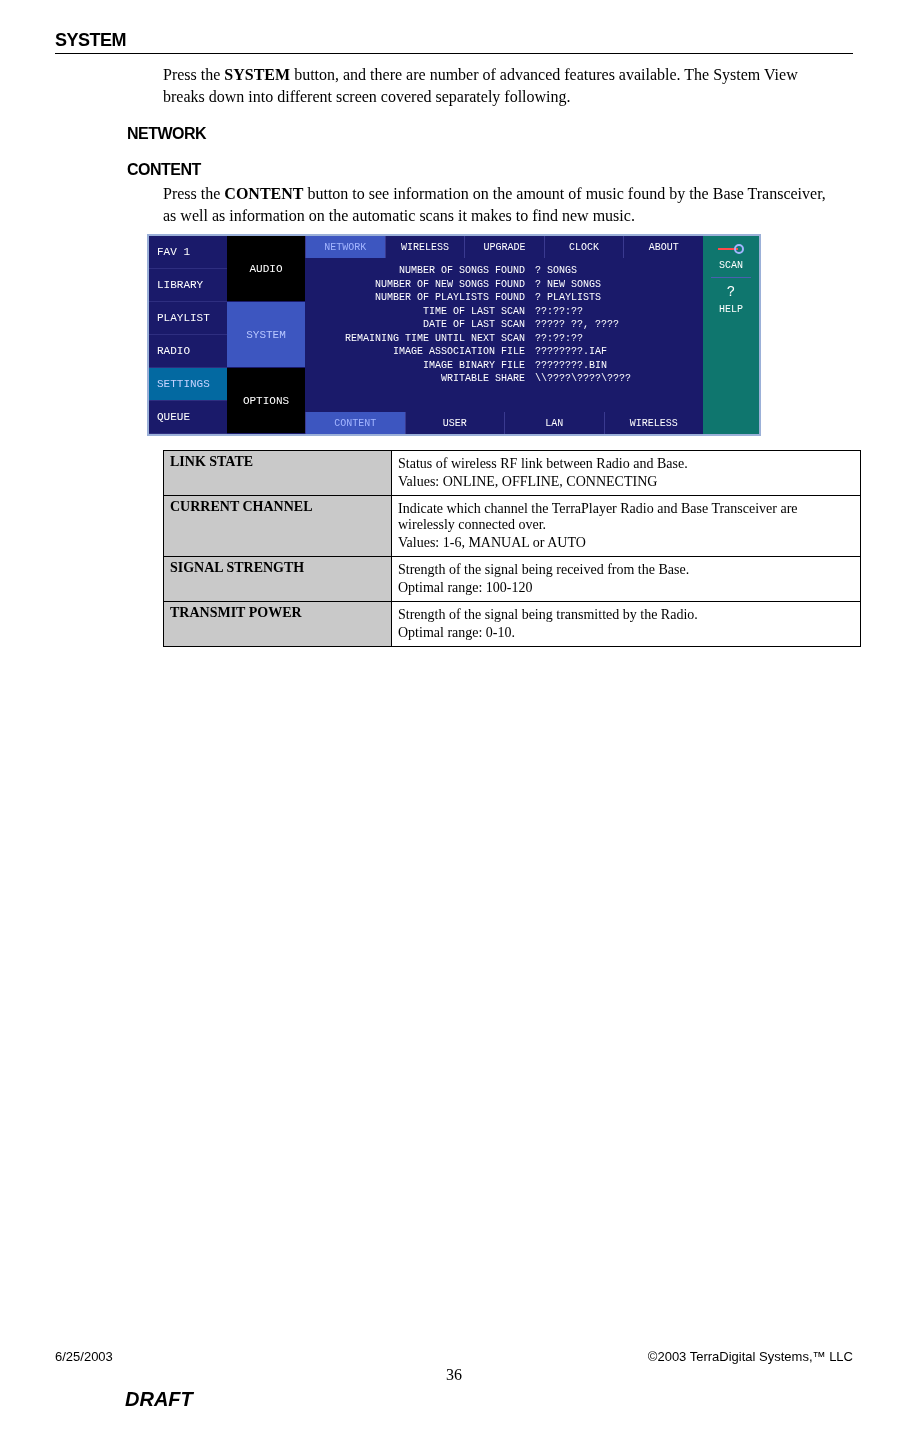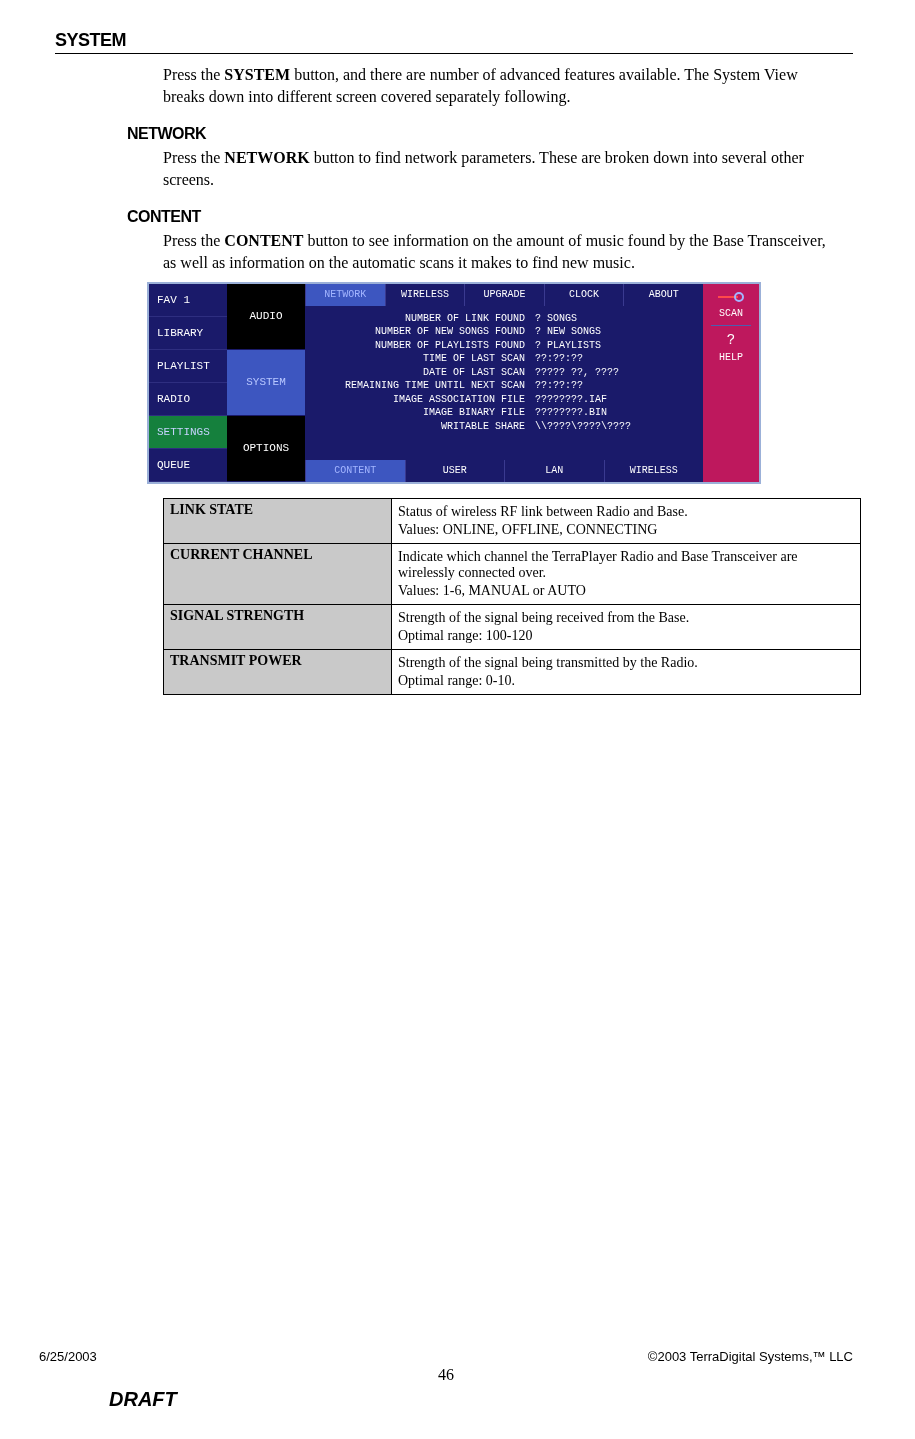--- a/index.html
+++ b/index.html
@@ -71,21 +71,21 @@
   }
   .ui-left .item {
     height: 33px;
     display: flex;
     align-items: center;
     padding-left: 8px;
     border-bottom: 1px solid #2e2e80;
     font-size: 11px;
   }
   .ui-left .item.active {
-    background: #15803d;
+    background: #0369a1;
     color: #c7d3ff;
   }
   .ui-mid {
     width: 78px;
     background: #000000;
   }
   .ui-mid .item {
     flex: 1;
     display: flex;
     align-items: center;
@@ -150,21 +150,21 @@
     justify-content: center;
     border-left: 1px solid #3a3a90;
     font-size: 10px;
   }
   .ui-btab.active-bot {
     background: #3d56c0;
     color: #a3b5ff;
   }
   .ui-right {
     width: 56px;
-    background: #be185d;
+    background: #0f766e;
     display: flex;
     flex-direction: column;
     align-items: center;
     padding-top: 6px;
   }
   .scan-icon {
     width: 30px;
     height: 14px;
     position: relative;
     margin-bottom: 2px;
@@ -215,21 +215,21 @@
     font-weight: bold;
     width: 215px;
   }
   .deftable .valcell p {
     margin: 2px 0;
   }
   
   .footer {
     position: absolute;
     bottom: 28px;
-    left: 39px;
+    left: 55px;
     right: 55px;
     font-family: Arial, Helvetica, sans-serif;
     font-size: 13px;
   }
   .footer-row {
     display: flex;
     justify-content: space-between;
   }
   .footer-page {
     text-align: center;
@@ -254,25 +254,20 @@
   <div class="h1">SYSTEM</div>
   <hr class="hr-top">
 
   <div class="body-indent">
     <p class="para">
       <span>Press the </span><span class="bold">SYSTEM</span><span> button, and there are number of advanced features available.  The System View breaks down into different screen covered separately following.</span>
     </p>
   </div>
 
   <div class="h2">NETWORK</div>
-  <div class="body-indent">
-    <p class="para">
-      <span>Press the </span><span class="bold">NETWORK</span><span> button to find network parameters.  These are broken down into several other screens.</span>
-    </p>
-  </div>
 
   <div class="h2">CONTENT</div>
   <div class="body-indent">
     <p class="para">
       <span>Press the </span><span class="bold">CONTENT</span><span> button to see information on the amount of music found by the Base Transceiver, as well as information on the automatic scans it makes to find new music.</span>
     </p>
   </div>
 
   <div class="ui-shot">
     <div class="ui-col ui-left">
@@ -291,21 +286,21 @@
     <div class="ui-col ui-center">
       <div class="ui-tabs">
         <div class="ui-tab active-top">NETWORK</div>
         <div class="ui-tab">WIRELESS</div>
         <div class="ui-tab">UPGRADE</div>
         <div class="ui-tab">CLOCK</div>
         <div class="ui-tab">ABOUT</div>
       </div>
       <div class="ui-content">
         <div class="ui-row">
-            <div class="lbl">NUMBER OF LINK FOUND</div>
+            <div class="lbl">NUMBER OF SONGS FOUND</div>
             <div class="val">? SONGS</div>
           </div>
         <div class="ui-row">
             <div class="lbl">NUMBER OF NEW SONGS FOUND</div>
             <div class="val">? NEW SONGS</div>
           </div>
         <div class="ui-row">
             <div class="lbl">NUMBER OF PLAYLISTS FOUND</div>
             <div class="val">? PLAYLISTS</div>
           </div>
@@ -385,17 +380,17 @@
       </td>
     </tr>
   </tbody>
     </table>
 
   <div class="footer">
     <div class="footer-row">
       <span>6/25/2003</span>
       <span>©2003 TerraDigital Systems,™ LLC</span>
     </div>
-    <div class="footer-page">46</div>
+    <div class="footer-page">36</div>
     <div class="footer-draft">DRAFT</div>
   </div>
 
 </div>
 
 </body></html>

